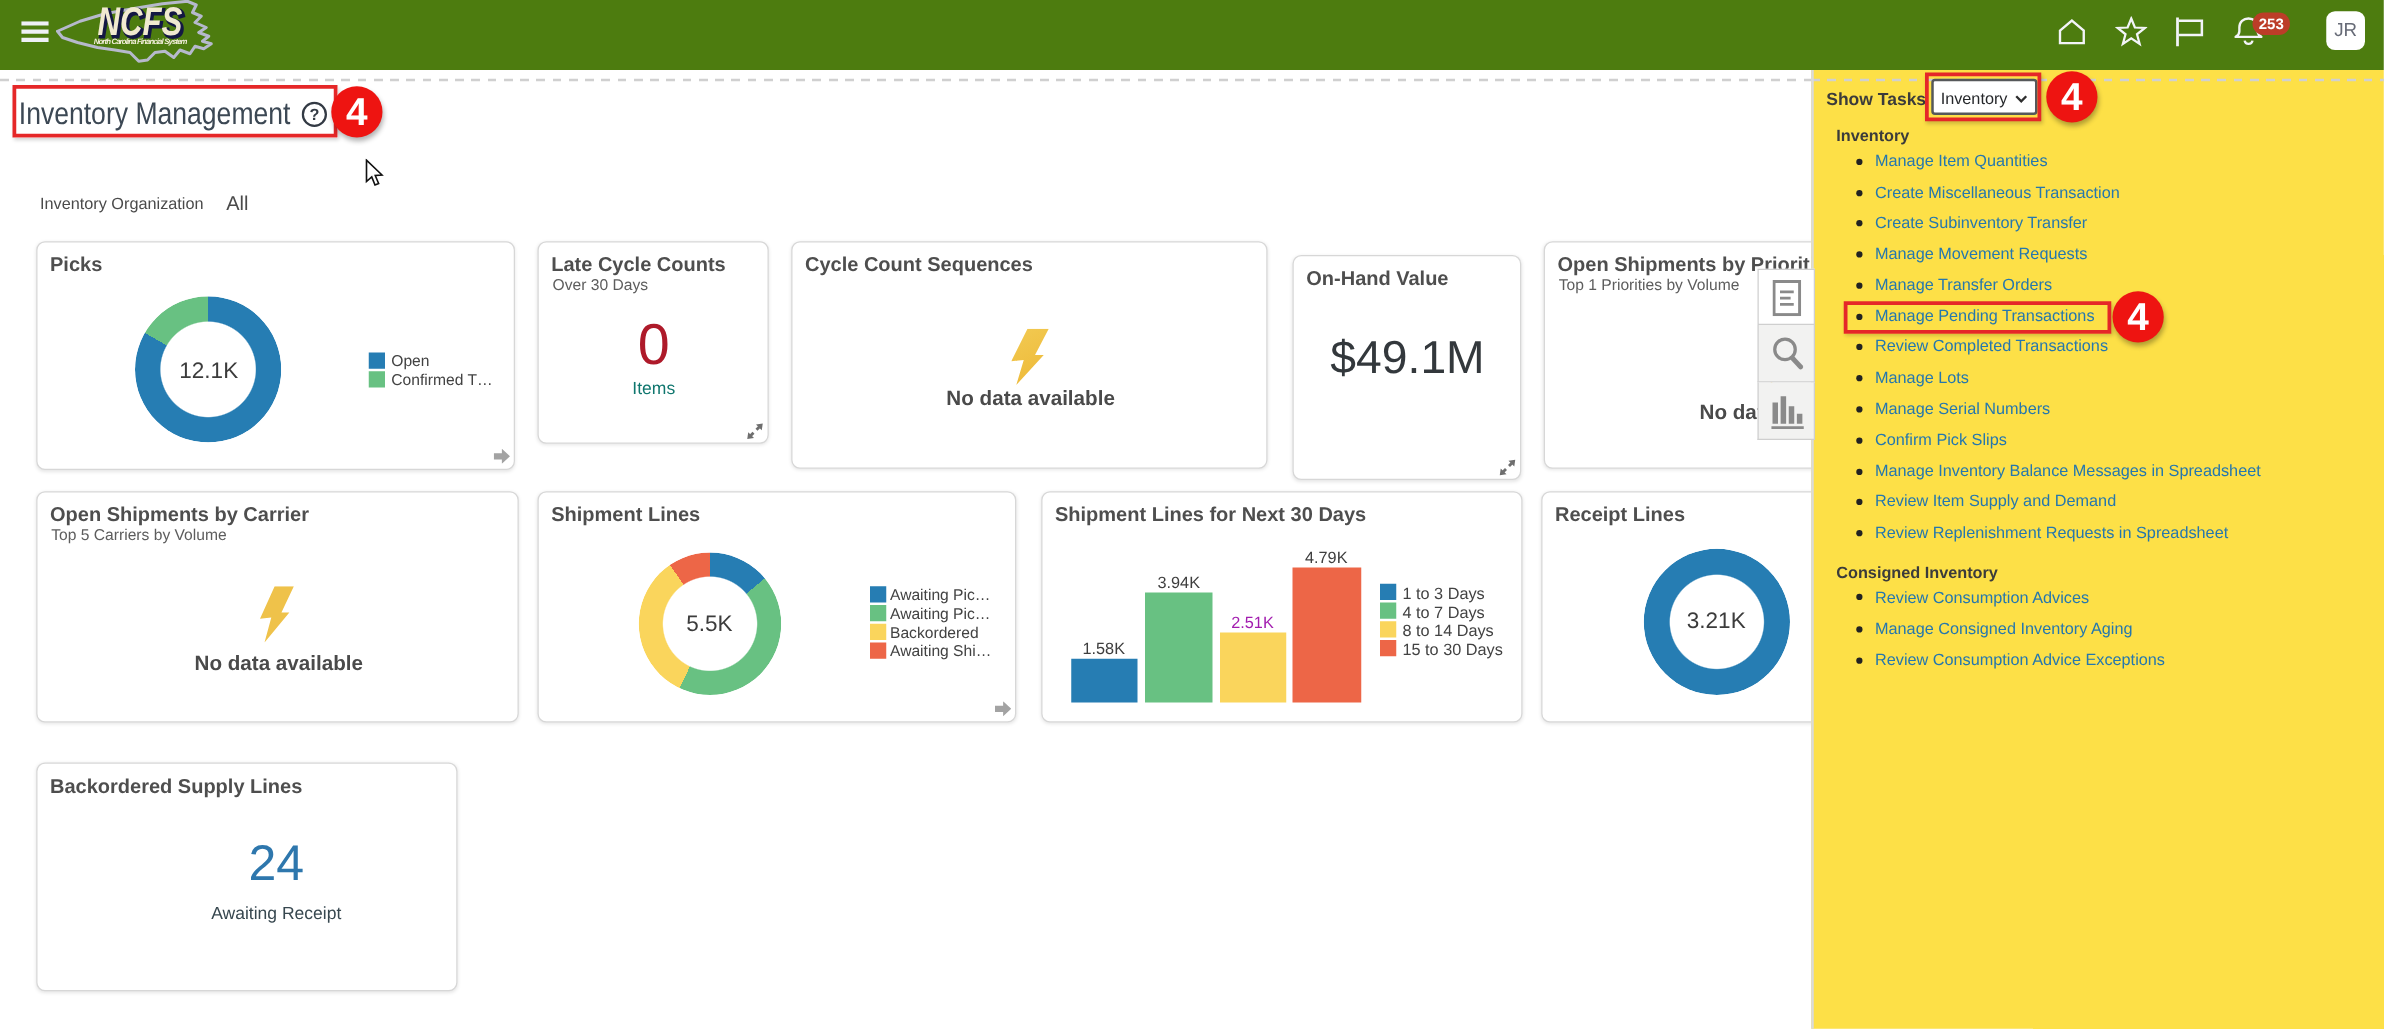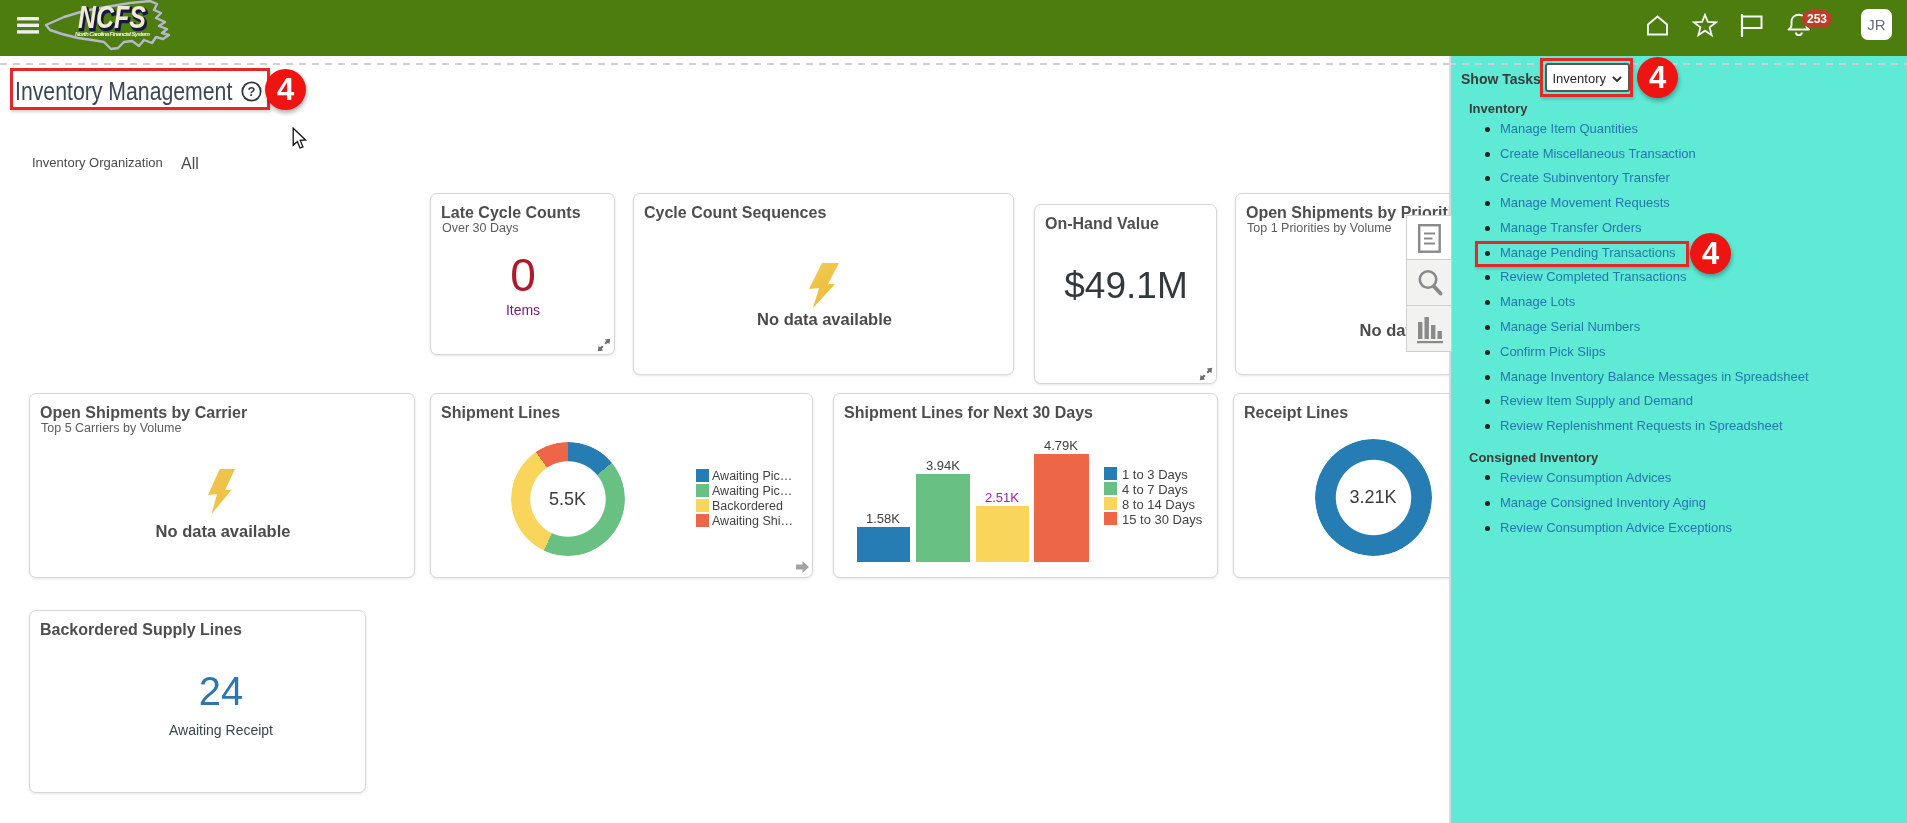--- a/index.html
+++ b/index.html
@@ -3,21 +3,21 @@
 <meta charset="utf-8">
 <title>Inventory Management</title>
 <style>
 * { margin:0; padding:0; box-sizing:border-box; }
 html,body { width:1907px; height:823px; overflow:hidden; background:#fff;
   font-family:"Liberation Sans", sans-serif; }
 .abs { position:absolute; }
 #hdr { position:absolute; left:0; top:0; width:1907px; height:56px; background:#4d7c0f; z-index:20; }
 .dash { position:absolute; height:2px; background:repeating-linear-gradient(90deg,#d0d0d0 0 7px,transparent 7px 13px); }
 #content { position:absolute; left:0; top:56px; width:1449px; height:767px; overflow:hidden; background:#fff; z-index:1; }
-#panel { position:absolute; left:1449px; top:56px; width:458px; height:767px; background:#5eead4; z-index:4; }
+#panel { position:absolute; left:1449px; top:56px; width:458px; height:767px; background:#fde047; z-index:4; }
 #vline { position:absolute; left:1449px; top:56px; width:2px; height:767px; background:#dadada; z-index:5; }
 .card { position:absolute; background:#fff; border:1px solid #d7d7d7; border-radius:7px; box-shadow:0 1px 3px rgba(0,0,0,.10); }
 .ct { position:absolute; left:10px; top:10px; font-size:16px; font-weight:bold; color:#4e4e4e; white-space:nowrap; }
 .cs { position:absolute; left:11px; top:27px; font-size:12.5px; color:#5d5d5d; white-space:nowrap; }
 .nd { position:absolute; font-size:16.5px; font-weight:bold; color:#4a4a4a; white-space:nowrap; transform:translateX(-50%); }
 .bignum { position:absolute; white-space:nowrap; transform:translateX(-50%); }
 .legsq { position:absolute; width:13px; height:13px; }
 .legtx { position:absolute; font-size:12.5px; color:#424242; white-space:nowrap; }
 .lnk { position:absolute; left:51px; font-size:13px; color:#2577ae; white-space:nowrap; z-index:6; }
 .blt { position:absolute; left:36px; width:5px; height:5px; border-radius:50%; background:#222; z-index:6; }
@@ -80,26 +80,40 @@
   <div class="redbox" style="left:10px;top:12px;width:260px;height:42px"></div>
   <div class="redcirc" style="left:265px;top:13px">4</div>
 
   <svg class="abs" style="left:292px;top:71px;z-index:7" width="16" height="23" viewBox="0 0 16 23">
     <path d="M1.2 1.2 L1.2 18.2 L5.4 14.5 L8.0 21.0 L10.9 19.8 L8.2 13.4 L13.6 13.0 Z" fill="#fff" stroke="#111" stroke-width="1.3" stroke-linejoin="miter"></path>
   </svg>
 
   <div class="abs" style="left:32px;top:99px;font-size:13px;font-weight:normal;color:#4a4a4a">Inventory Organization</div>
   <div class="abs" style="left:181px;top:99px;font-size:16px;color:#4a4a4a">All</div>
 
+  <div class="card" style="left:29px;top:137px;width:383px;height:183px">
+    <div class="ct">Picks</div>
+    <div class="abs" style="left:78px;top:43px;width:117px;height:117px;border-radius:50%;
+      background:conic-gradient(#267db3 0 300deg,#68c182 300deg 360deg);
+      -webkit-mask:radial-gradient(circle closest-side,transparent 37.7px,#000 38.7px)"></div>
+    <div class="abs" style="left:137px;top:103px;transform:translate(-50%,-50%);font-size:18px;color:#3c3c3c">12.1K</div>
+    <div class="legsq" style="left:265px;top:88px;background:#267db3"></div>
+    <div class="legtx" style="left:283px;top:88px">Open</div>
+    <div class="legsq" style="left:265px;top:103px;background:#68c182"></div>
+    <div class="legtx" style="left:283px;top:103px">Confirmed T…</div>
+    <svg class="abs" style="right:3px;bottom:4px" width="13" height="12" viewBox="0 0 13 12">
+      <path d="M0 3.5 H6.5 V0 L13 6 L6.5 12 V8.5 H0 Z" fill="#a3a3a3"></path>
+    </svg>
+  </div>
 
   <div class="card" style="left:430px;top:137px;width:185px;height:162px">
     <div class="ct">Late Cycle Counts</div>
     <div class="cs">Over 30 Days</div>
     <div class="bignum" style="left:92px;top:54px;font-size:46px;color:#ae1a2a">0</div>
-    <div class="bignum" style="left:92px;top:108px;font-size:14px;color:#701a75">Items</div>
+    <div class="bignum" style="left:92px;top:108px;font-size:14px;color:#0f766e">Items</div>
     <svg class="abs" style="right:3px;bottom:2px" width="14" height="14" viewBox="0 0 14 14">
       <path d="M8.2 5.8 L10.4 3.6" stroke="#6e6e6e" stroke-width="2.2"></path>
       <path d="M13.2 0.8 L7.8 1.6 L12.4 6.2 Z" fill="#6e6e6e"></path>
       <path d="M5.8 8.2 L3.6 10.4" stroke="#6e6e6e" stroke-width="2.2"></path>
       <path d="M0.8 13.2 L6.2 12.4 L1.6 7.8 Z" fill="#6e6e6e"></path>
     </svg>
   </div>
 
   <div class="card" style="left:633px;top:137px;width:381px;height:182px">
     <div class="ct">Cycle Count Sequences</div>

